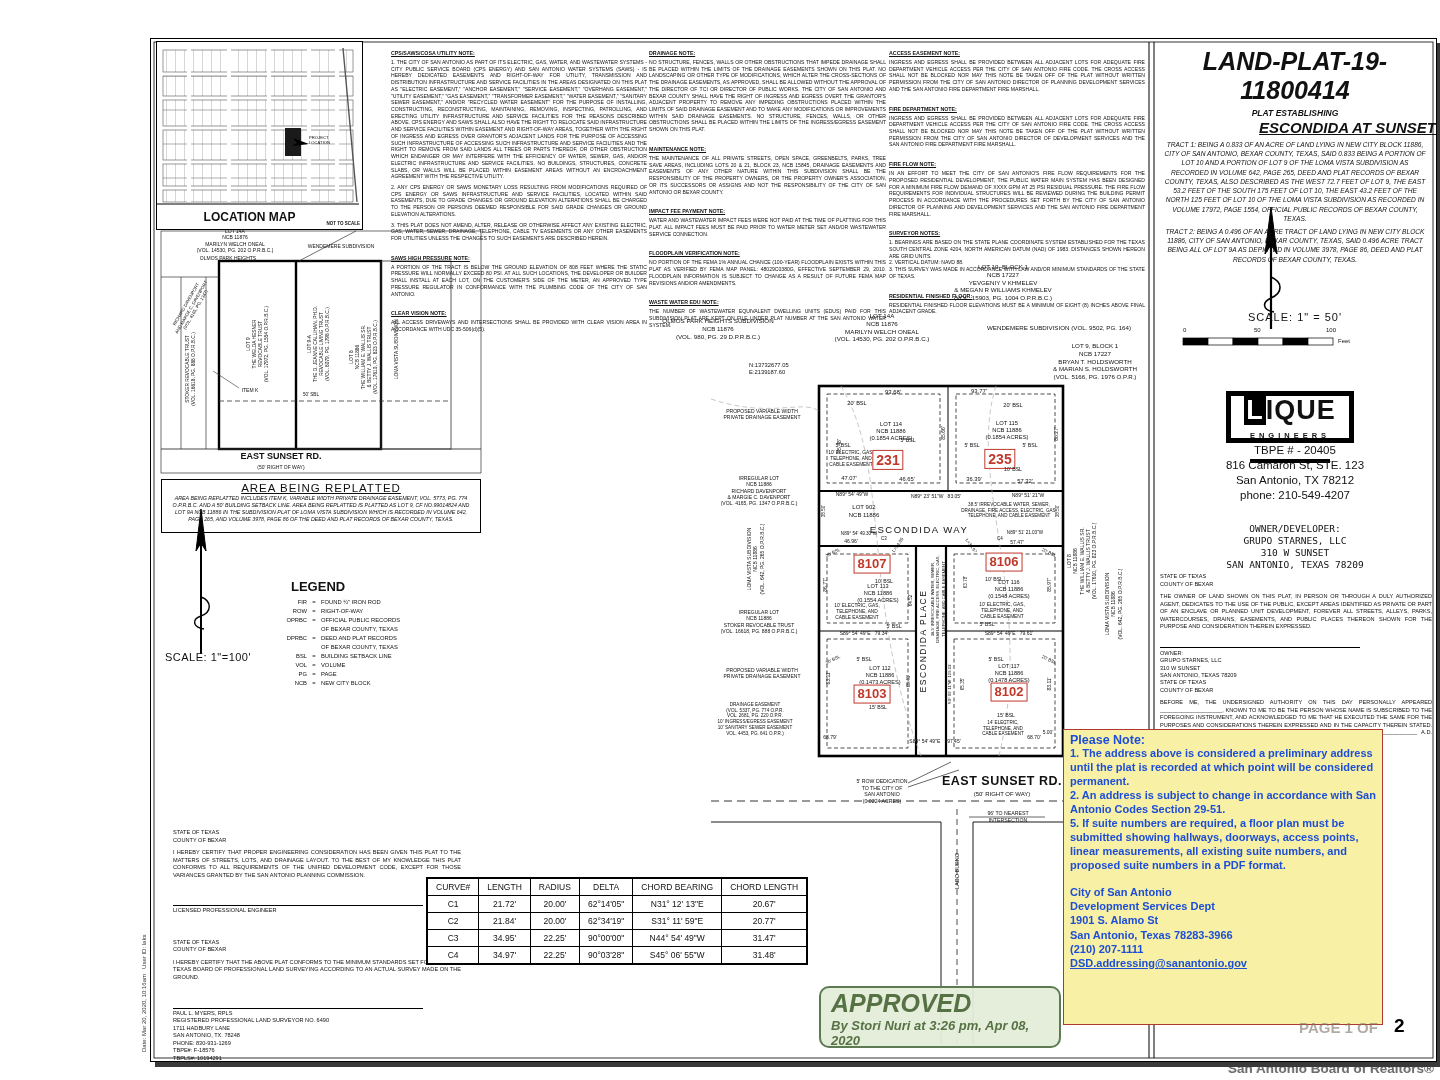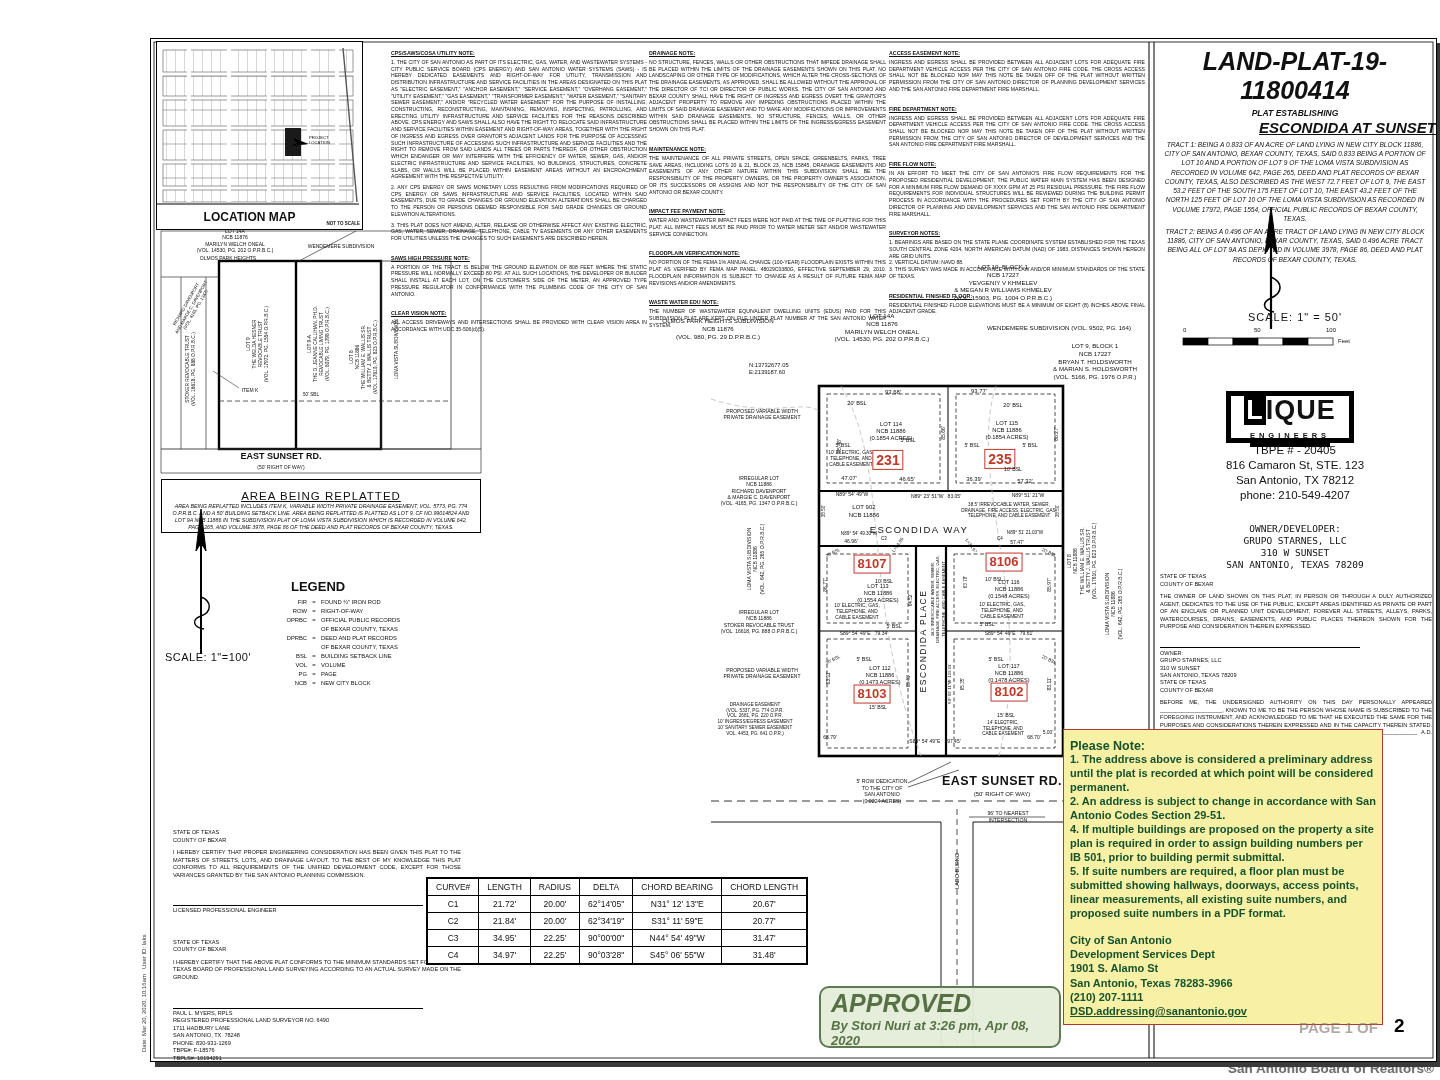--- a/index.html
+++ b/index.html
@@ -13,21 +13,21 @@
   .redbox{border:1.5px solid #c0392b;color:#c0392b !important;background:rgba(255,255,255,.92);
     padding:0 3px;line-height:1.3;font-weight:bold;}
   
   .locmap{position:absolute;left:5px;top:2px;width:205px;height:187px;border:1.6px solid #000;background:#fff;z-index:6;}
   .locmap-title{position:absolute;left:0;right:20px;bottom:5px;text-align:center;font-weight:bold;font-size:12px;}
   .locmap-nts{position:absolute;right:2px;bottom:3px;font-size:4.5px;font-weight:bold;}
   .locmap-proj{position:absolute;left:152px;top:93px;width:36px;font-size:4.2px;line-height:1.2;text-align:left;}
   
   .area-box{position:absolute;left:10px;top:440px;width:320px;height:54px;border:1px solid #000;z-index:6;
     padding:2px 6px;box-sizing:border-box;text-align:center;}
-  .area-title{font-size:11.5px;letter-spacing:1px;text-decoration:underline;margin-top:8px;}
+  .area-title{font-size:11.5px;letter-spacing:1px;text-decoration:underline;}
   .area-body{font-size:5.3px;font-style:italic;line-height:1.35;margin-top:1px;}
   .scale100{position:absolute;left:14px;top:612px;font-size:11px;letter-spacing:.5px;z-index:6;}
   
   .legend{position:absolute;left:120px;top:540px;width:180px;z-index:6;}
   .legend-title{font-weight:bold;font-size:13px;margin-left:20px;margin-bottom:4px;}
   .lg-row{display:flex;font-size:5.8px;line-height:1.55;}
   .lg-ab{width:36px;text-align:right;}
   .lg-eq{width:14px;text-align:center;}
   .lg-df{flex:1;white-space:pre-line;}
   
@@ -56,30 +56,30 @@
   .tb-num{margin-top:8px;text-align:center;font-size:25px;font-weight:bold;font-style:italic;}
   .tb-est{text-align:center;font-size:8.5px;font-style:italic;font-weight:bold;margin-top:3px;}
   .tb-name{text-align:right;font-size:15px;font-weight:bold;font-style:italic;text-decoration:underline;margin-top:1px;}
   .tb-tract{margin:4px 10px 0;font-size:6.6px;font-style:italic;text-align:center;line-height:1.4;}
   .scale-label{position:absolute;top:272px;left:0;right:0;text-align:center;font-size:11px;letter-spacing:1px;}
   .tick{position:absolute;font-size:6px;top:288px;}
   .feet{position:absolute;font-size:6px;top:299px;left:184px;}
   .lique{position:absolute;left:72px;top:352px;width:128px;height:52px;border:5px solid #000;box-sizing:border-box;text-align:center;}
   .lique-main{font-size:27px;font-weight:bold;letter-spacing:1px;line-height:1.05;}
   .lique-main::first-letter{background:#000;color:#fff;padding:0 2px;}
-  .lique-sub{font-size:7.5px;font-weight:bold;letter-spacing:4px;border-bottom:4px solid #000;display:inline-block;padding-bottom:3px;}
+  .lique-sub{font-size:7.5px;font-weight:bold;letter-spacing:4px;border-bottom:4px solid #000;display:inline-block;padding-bottom:19px;}
   .eng-block{position:absolute;top:404px;left:0;right:0;text-align:center;font-size:11.5px;line-height:1.3;}
   .owner-dev{position:absolute;top:484px;left:0;right:0;text-align:center;font-size:9.5px;line-height:1.25;
     font-family:"DejaVu Sans Mono",monospace;}
   .rc-cert{position:absolute;left:6px;width:272px;font-size:5.6px;line-height:1.35;}
   .rc-body{text-align:justify;margin-top:5px;}
   .rc-sig{border-top:1px solid #000;width:200px;margin-top:16px;}
   
   .please-note{position:absolute;left:912px;top:690px;width:320px;height:296px;background:#f8f0a5;
-    border:1.6px solid #b0392e;box-sizing:border-box;padding:9px 6px;z-index:30;color:#14532d;font-weight:bold;}
+    border:1.6px solid #b0392e;box-sizing:border-box;padding:3px 6px;z-index:30;color:#1d4ed8;font-weight:bold;}
   .pn-title{font-size:12.5px;}
   .pn-item{font-size:11px;line-height:1.27;}
   .pn-contact{margin-top:12px;font-size:11px;line-height:1.3;}
   .pn-email{text-decoration:underline;cursor:pointer;}
   .pg-watermark{position:absolute;left:1148px;top:980px;z-index:35;font-size:15px;font-weight:bold;
     color:rgba(125,113,98,0.6);}
   .pg-num{position:absolute;left:1243px;top:976px;z-index:35;font-size:19px;font-weight:bold;color:#000;}
   
   .approved{position:absolute;left:668px;top:947px;width:242px;height:62px;z-index:50;
     background:rgba(228,236,217,0.95);border:2.5px solid #5d7a52;border-radius:10px;
@@ -594,21 +594,20 @@
         <div style="white-space:pre-line;">STATE OF TEXAS
 COUNTY OF BEXAR</div>
         <div class="rc-body">BEFORE ME, THE UNDERSIGNED AUTHORITY ON THIS DAY PERSONALLY APPEARED ____________________, KNOWN TO ME TO BE THE PERSON WHOSE NAME IS SUBSCRIBED TO THE FOREGOING INSTRUMENT, AND ACKNOWLEDGED TO ME THAT HE EXECUTED THE SAME FOR THE PURPOSES AND CONSIDERATIONS THEREIN EXPRESSED AND IN THE CAPACITY THEREIN STATED. GIVEN UNDER MY HAND AND SEAL OF OFFICE THIS________ DAY OF ____________ A.D. ____________.</div>
       </div>
     </div>
 
     <div class="please-note">
       <div class="pn-title">Please Note:</div>
       <div class="pn-item">1. The address above is considered a preliminary address until the plat is recorded at which point will be considered permanent.</div>
       <div class="pn-item">2. An address is subject to change in accordance with San Antonio Codes Section 29-51.</div>
-      <div class="pn-item">4. If multiple buildings are proposed on the property a site plan is required in order to assign building numbers per IB 501, prior to building permit submittal.</div>
       <div class="pn-item">5. If suite numbers are required, a floor plan must be submitted showing hallways, doorways, access points, linear measurements, all existing suite numbers, and proposed suite numbers in a PDF format.</div>
       <div class="pn-contact">
         <div>City of San Antonio</div>
         <div>Development Services Dept</div>
         <div>1901 S. Alamo St</div>
         <div>San Antonio, Texas 78283-3966</div>
         <div>(210) 207-1111</div>
         <div class="pn-email">DSD.addressing@sanantonio.gov</div>
       </div>
     </div>

